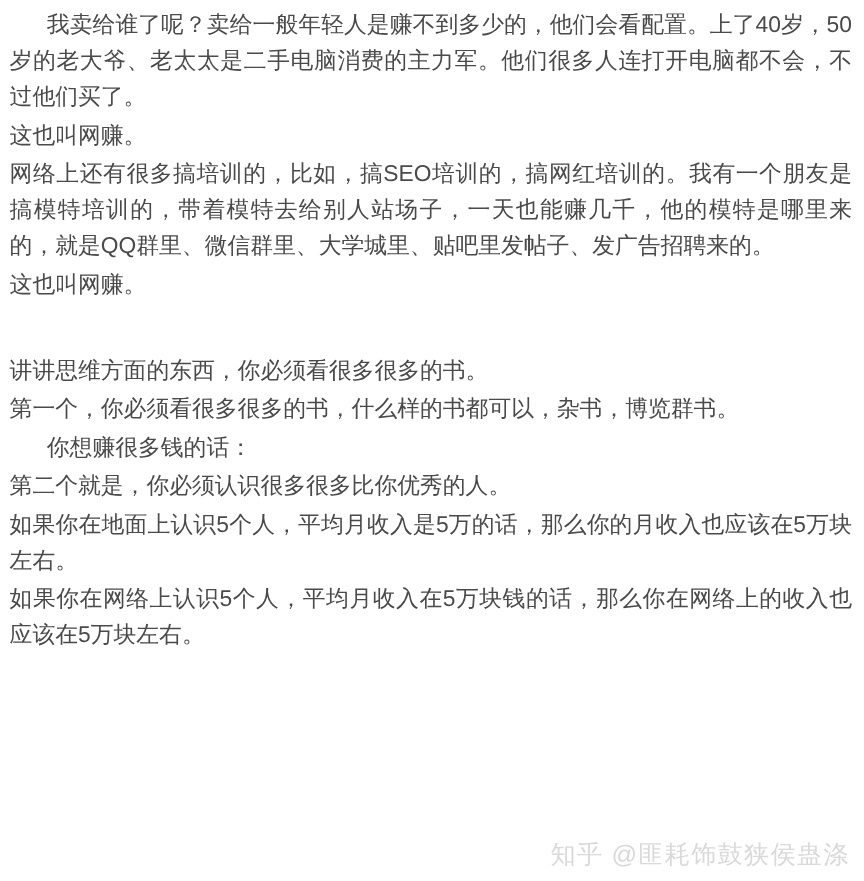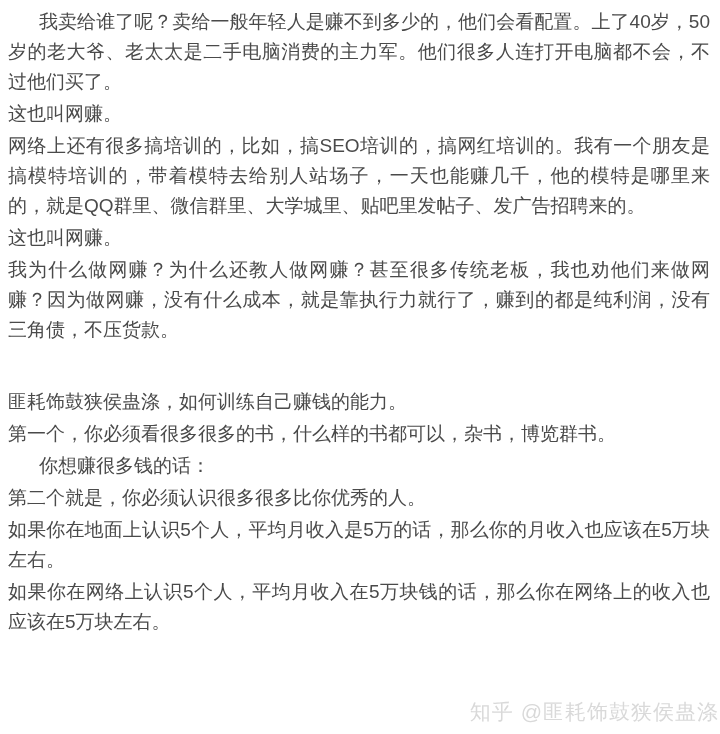--- a/index.html
+++ b/index.html
@@ -38,42 +38,41 @@
   }
   p.para.indent {
     text-indent: 31px;
   }
   p.para.blank {
     height: 40px;
     margin: 0;
   }
   .watermark {
     position: absolute;
-    right: 1px;
+    right: 12px;
     bottom: 8px;
     font-size: 21px;
     letter-spacing: 1px;
     color: var(--wm);
     text-shadow: 1px 1px 0 #ffffff;
     white-space: nowrap;
     pointer-events: none;
   }
 </style>
 </head>
 <body>
 
 <div class="page">
   <div class="article">
       <p class="para indent">我卖给谁了呢？卖给一般年轻人是赚不到多少的，他们会看配置。上了40岁，50岁的老大爷、老太太是二手电脑消费的主力军。他们很多人连打开电脑都不会，不过他们买了。</p>
       <p class="para">这也叫网赚。</p>
       <p class="para">网络上还有很多搞培训的，比如，搞SEO培训的，搞网红培训的。我有一个朋友是搞模特培训的，带着模特去给别人站场子，一天也能赚几千，他的模特是哪里来的，就是QQ群里、微信群里、大学城里、贴吧里发帖子、发广告招聘来的。</p>
       <p class="para">这也叫网赚。</p>
-      <p class="para">我为什么做网赚？为什么还教人做网赚？甚至很多传统老板，我也劝他们来做网赚？因为做网赚，没有什么成本，就是靠执行力就行了，赚到的都是纯利润，没有三角债，不压货款。</p>
       <p class="para blank"></p>
-      <p class="para">匪耗饰鼓狭侯蛊涤，如何训练自己赚钱的能力。</p>
+      <p class="para">讲讲思维方面的东西，你必须看很多很多的书。</p>
       <p class="para">第一个，你必须看很多很多的书，什么样的书都可以，杂书，博览群书。</p>
       <p class="para indent">你想赚很多钱的话：</p>
       <p class="para">第二个就是，你必须认识很多很多比你优秀的人。</p>
       <p class="para">如果你在地面上认识5个人，平均月收入是5万的话，那么你的月收入也应该在5万块左右。</p>
       <p class="para">如果你在网络上认识5个人，平均月收入在5万块钱的话，那么你在网络上的收入也应该在5万块左右。</p>
     </div>
   <div class="watermark">知乎 @匪耗饰鼓狭侯蛊涤</div>
 </div>
 
 </body></html>

